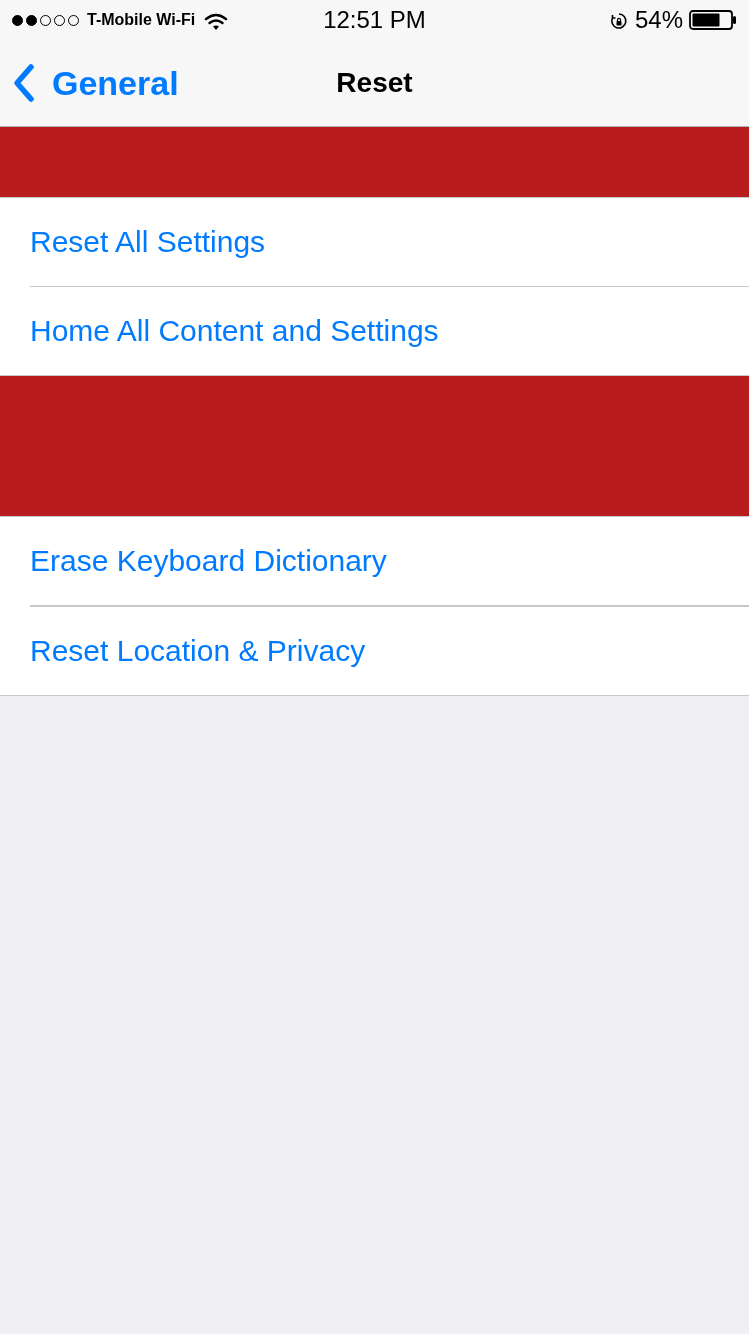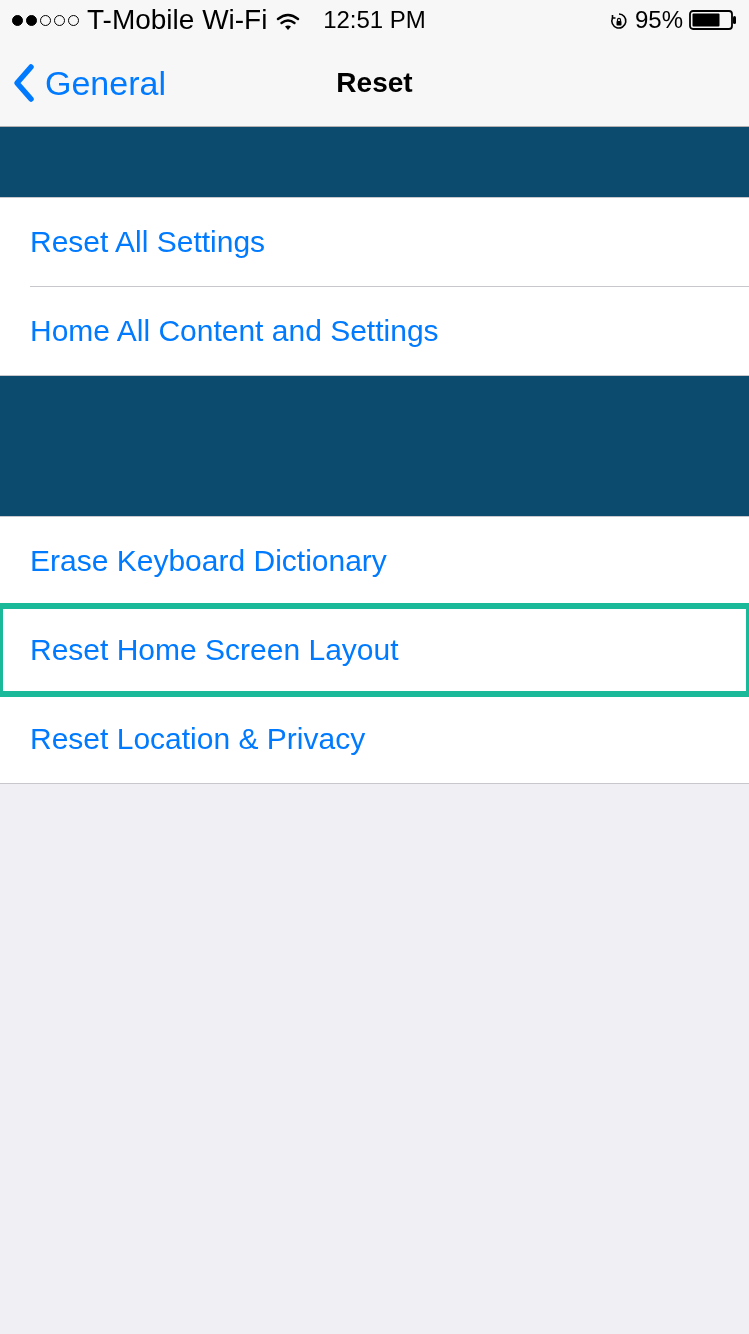--- a/index.html
+++ b/index.html
@@ -39,22 +39,22 @@
     .dot {
       width: 11px;
       height: 11px;
       border-radius: 50%;
       border: 1.5px solid #000;
     }
     .dot.filled {
       background: #000;
     }
     .carrier {
-      font-size: 28px;
-      font-weight: 400;
+      font-size: 16px;
+      font-weight: 700;
     }
     .wifi-icon {
       width: 26px;
       height: 20px;
     }
     .status-center {
       position: absolute;
       left: 50%;
       transform: translateX(-50%);
       font-size: 24px;
@@ -87,40 +87,40 @@
       display: flex;
       align-items: center;
       position: relative;
       padding: 0 12px;
     }
     .back-button {
       display: flex;
       align-items: center;
       color: #007aff;
       font-size: 34px;
-      font-weight: 400;
+      font-weight: 700;
       cursor: pointer;
-      gap: 9px;
+      gap: 16px;
     }
     .chevron-left {
       width: 24px;
       height: 40px;
     }
     .nav-title {
       position: absolute;
       left: 50%;
       transform: translateX(-50%);
       font-size: 28px;
       font-weight: 600;
       color: #000;
     }
     
     
     .content {
-      background: #0c4a6e;
+      background: #b91c1c;
     }
     .section-spacer {
       height: 70px;
     }
     .section {
       background: #fff;
       border-top: 1px solid #c8c7cc;
       border-bottom: 1px solid #c8c7cc;
     }
     .row {
@@ -168,21 +168,21 @@
   <div class="status-center">12:51 PM</div>
   <div class="status-right">
     <span class="lock-icon-wrap">
       <svg viewBox="0 0 20 20" width="20" height="20">
         <path d="M10 2 A7 7 0 1 1 3.5 6" stroke="#000" stroke-width="1.6" fill="none"></path>
         <path d="M3.5 3 L3.5 6 L6.5 6" stroke="#000" stroke-width="1.6" fill="none"></path>
         <rect x="7.5" y="9" width="5" height="4.5" rx="0.8" fill="#000"></rect>
         <path d="M8.5 9 V7.8 a1.5 1.5 0 0 1 3 0 V9" stroke="#000" stroke-width="1.2" fill="none"></path>
       </svg>
     </span>
-    <span class="battery-pct">95%</span>
+    <span class="battery-pct">54%</span>
     <span class="battery-icon">
       <svg viewBox="0 0 48 22" width="48" height="22">
         <rect x="1" y="2" width="42" height="18" rx="3" stroke="#000" stroke-width="1.8" fill="none"></rect>
         <rect x="3.5" y="4.5" width="27" height="13" rx="1" fill="#000"></rect>
         <rect x="44" y="7" width="3" height="8" rx="1.5" fill="#000"></rect>
       </svg>
     </span>
   </div>
 </div>
 
@@ -215,22 +215,19 @@
   <div class="section-spacer"></div>
 
 
   <div class="section-spacer"></div>
 
   <div class="section">
     <div class="row">
       <span>Erase Keyboard Dictionary</span>
     </div>
     <div class="row-sep"></div>
-    <div class="row highlighted">
-      <span>Reset Home Screen Layout</span>
-    </div>
     <div class="row-sep"></div>
     <div class="row">
       <span>Reset Location &amp; Privacy</span>
     </div>
   </div>
 
 </div>
 
 </body></html>

